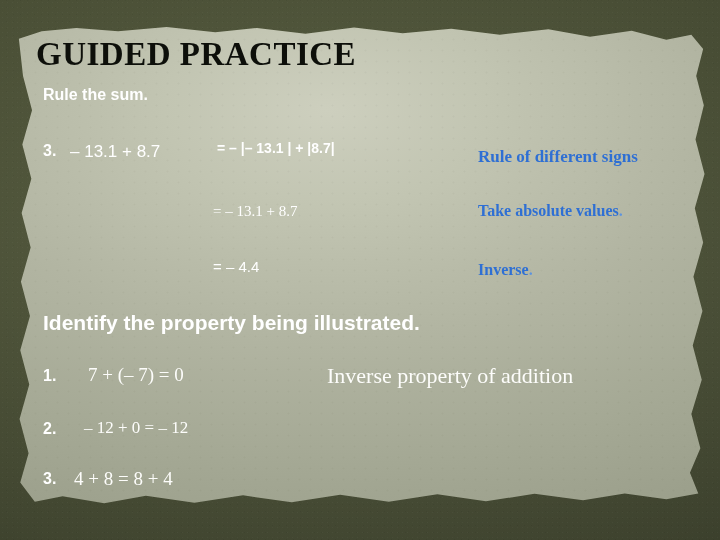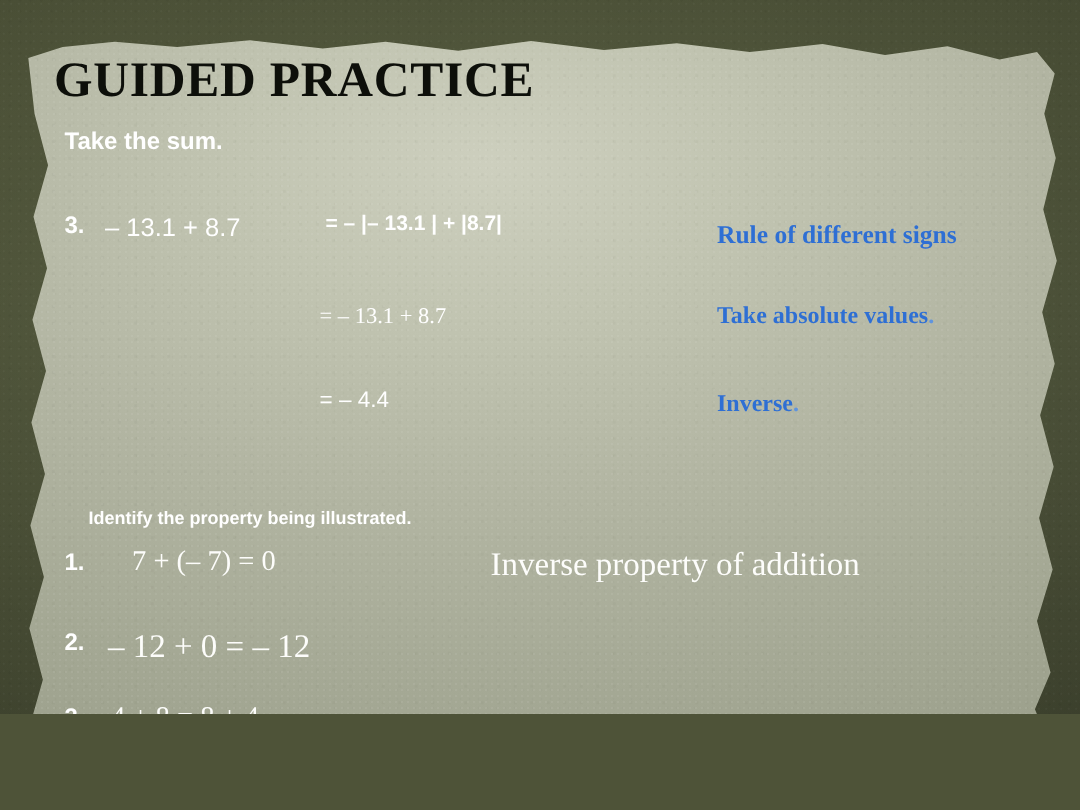--- a/index.html
+++ b/index.html
@@ -10,21 +10,21 @@
   body {
     width: 720px;
     height: 540px;
     overflow: hidden;
     font-family: "Liberation Serif", serif;
   }
 
   #slide {
     position: relative;
     width: 720px;
-    height: 476px;
+    height: 540px;
     overflow: hidden;
     
     background:
       radial-gradient(ellipse 120% 90% at 50% 45%, rgba(120,126,92,0.35) 0%, rgba(60,64,44,0.55) 70%, rgba(45,49,33,0.85) 100%),
       linear-gradient(160deg, #565c3e 0%, #4b5137 45%, #3f4430 100%);
   }
 
   
   #frame-texture {
     position: absolute;
@@ -141,33 +141,32 @@
   #step1-left { left: 217px; top: 140px; font-size: 14px; }
   #step2-left { left: 213px; top: 203px; font-size: 15px; font-weight: normal; font-family: Liberation Serif, serif; }
   #step3-left { left: 213px; top: 258px; font-size: 15px; font-weight: normal; }
 
   #step1-right { left: 478px; top: 147px; font-size: 17px; }
   #step2-right { left: 478px; top: 202px; font-size: 16px; }
   #step3-right { left: 478px; top: 261px; font-size: 16px; }
   .soft-dot { color: #5f94de; }
 
   #identify {
-    left: 59px;
+    left: 43px;
     top: 311px;
-    font-size: 12px;
-    margin-top: 27px;
+    font-size: 21px;
   }
 
   .q-num  { font-family: "Liberation Sans", sans-serif; font-weight: bold; color: #ffffff; }
   .q-expr { font-family: "Liberation Serif", serif; font-weight: normal; color: #fdfdfb; }
 
   #q1-num { left: 43px; top: 367px; font-size: 16px; }
   #q1-exp { left: 88px; top: 364px; font-size: 19px; }
   #q2-num { left: 43px; top: 420px; font-size: 16px; }
-  #q2-exp { left: 72px; top: 418px; font-size: 22px; }
+  #q2-exp { left: 84px; top: 418px; font-size: 17px; }
   #q3-num { left: 43px; top: 470px; font-size: 16px; }
   #q3-exp { left: 74px; top: 468px; font-size: 19px; }
 
   #a1 { left: 327px; top: 363px; font-size: 22px; }
   #a2 { left: 325px; top: 418px; font-size: 22px; }
   #a3 { left: 311px; top: 469px; font-size: 22px; }
 </style>
 </head>
 <body>
 
@@ -178,21 +177,21 @@
   <div id="paper-wrap">
     <div id="paper">
       <div id="paper-texture"></div>
     </div>
   </div>
 
   <div id="content">
 
     <div class="t" id="title">GUIDED PRACTICE</div>
 
-    <div class="t sans-white" id="find-the-sum">Take the sum.</div>
+    <div class="t sans-white" id="find-the-sum">Rule the sum.</div>
 
     <div class="t sans-white" id="prob-num">3.</div>
 
     <div class="t sans-white" id="prob-expr">– 13.1 +  8.7</div>
 
     <div class="t sans-white" id="step1-left">= – |– 13.1 | + |8.7|</div>
     <div class="t sans-white" id="step2-left">= – 13.1 + 8.7</div>
     <div class="t sans-white" id="step3-left">= – 4.4</div>
 
     <div class="t serif-blue" id="step1-right"><span>Rule of different signs</span><span class="soft-dot"></span></div>

